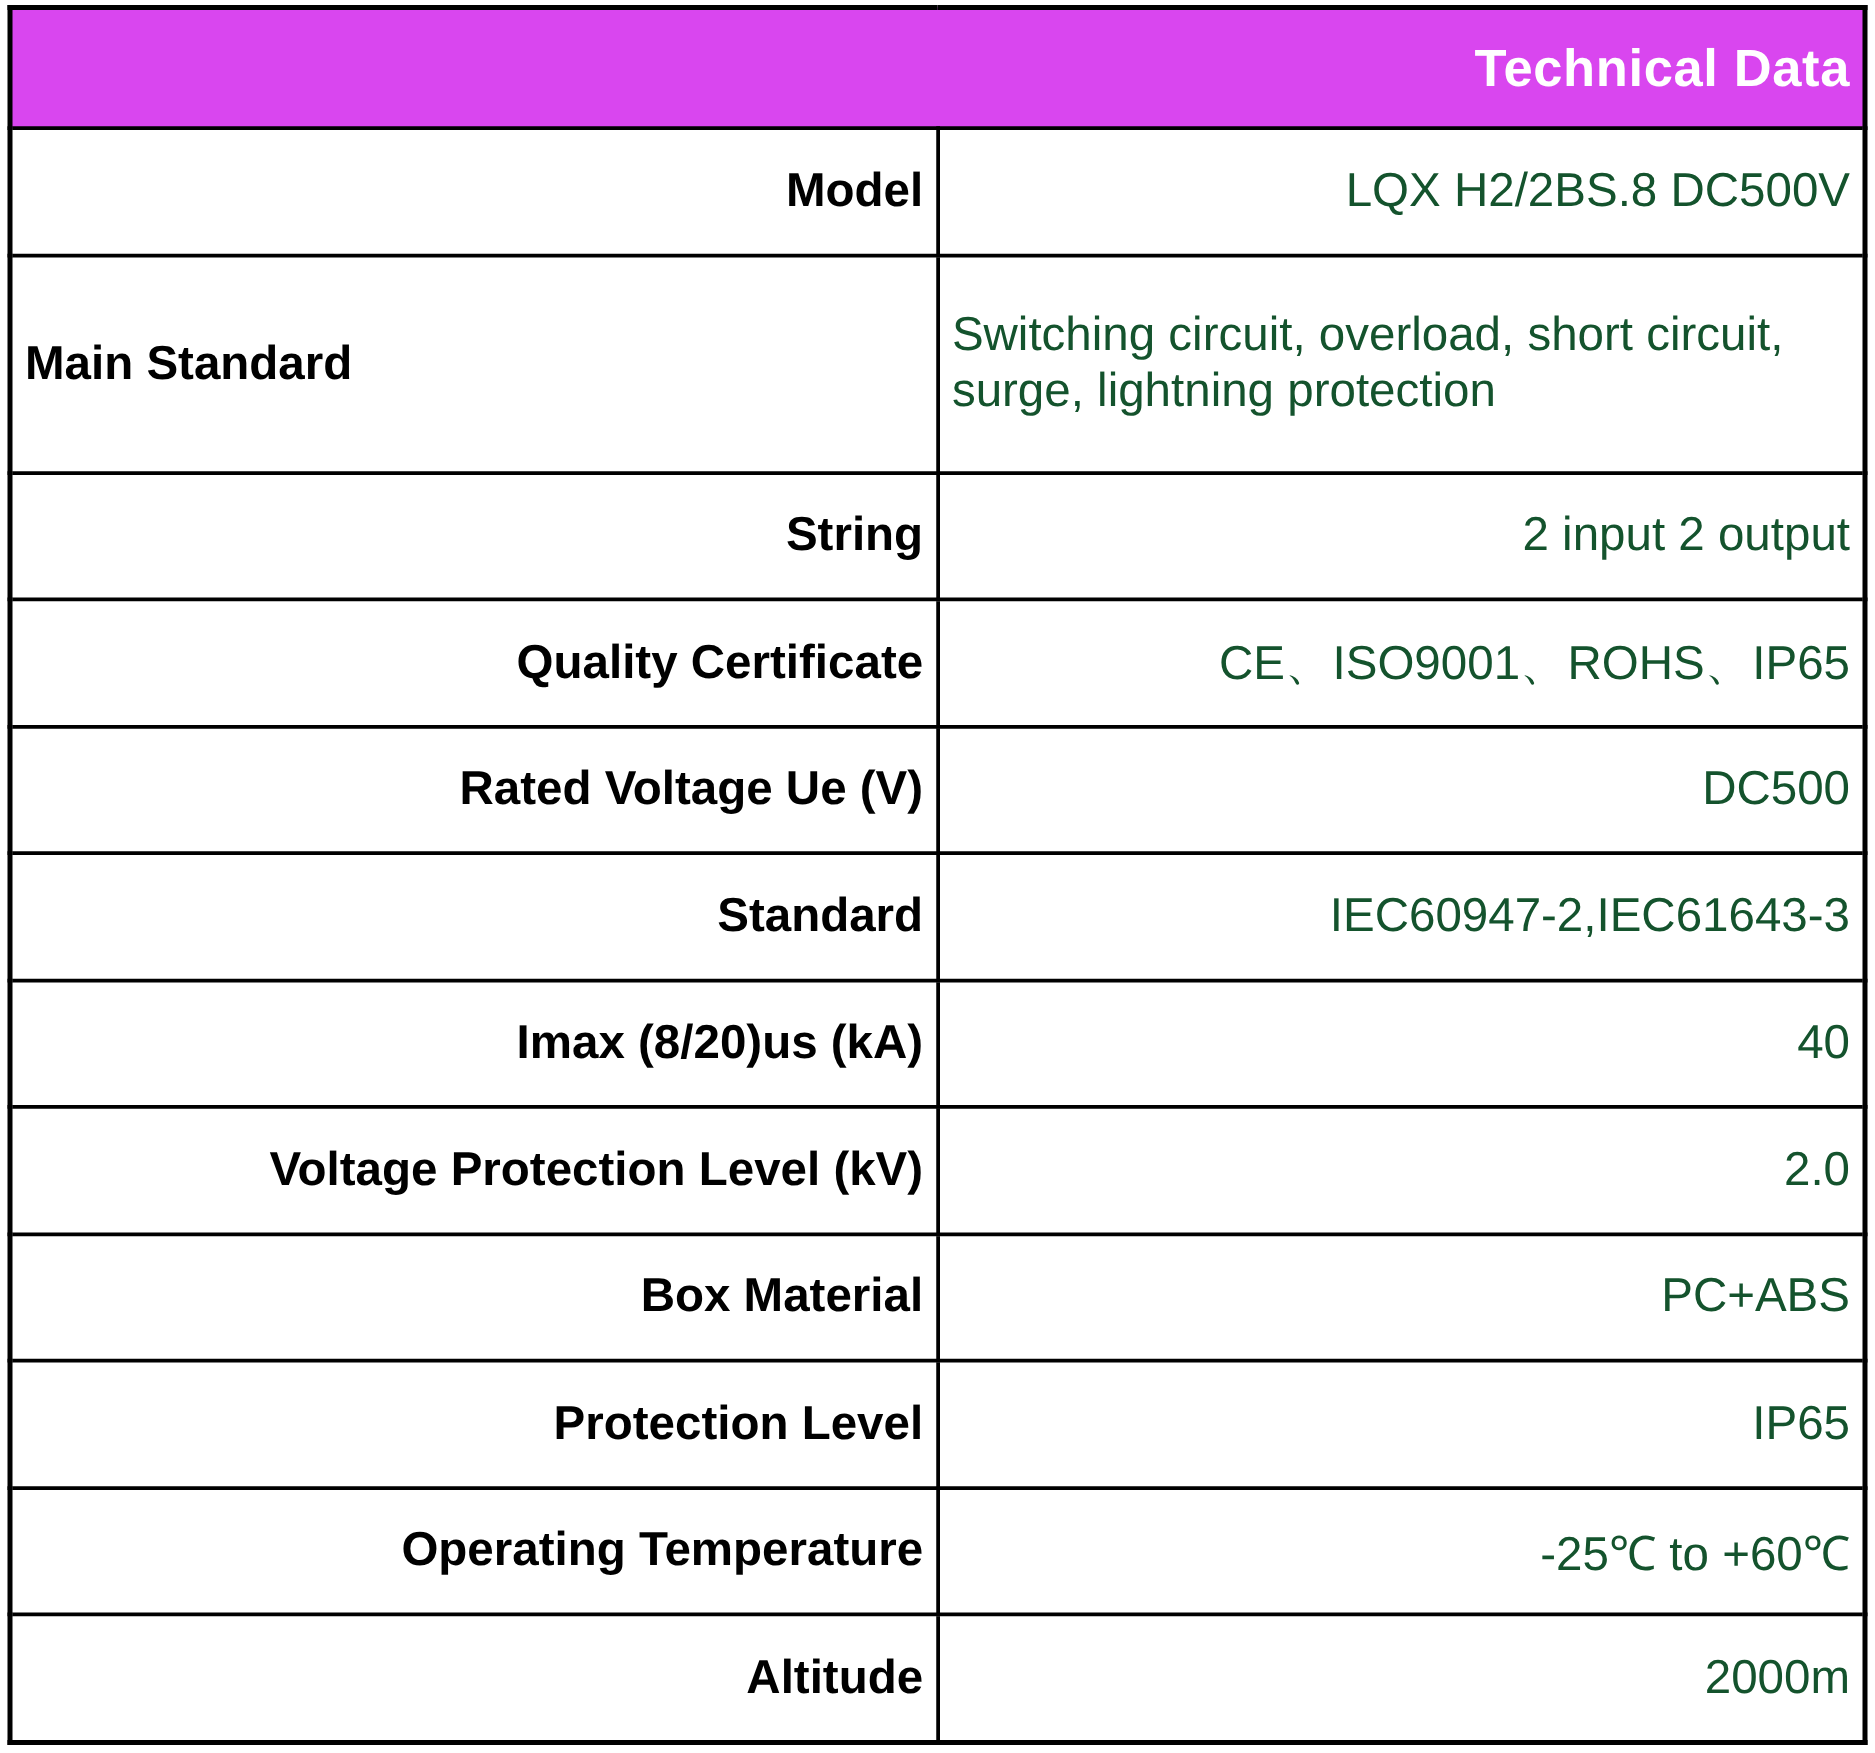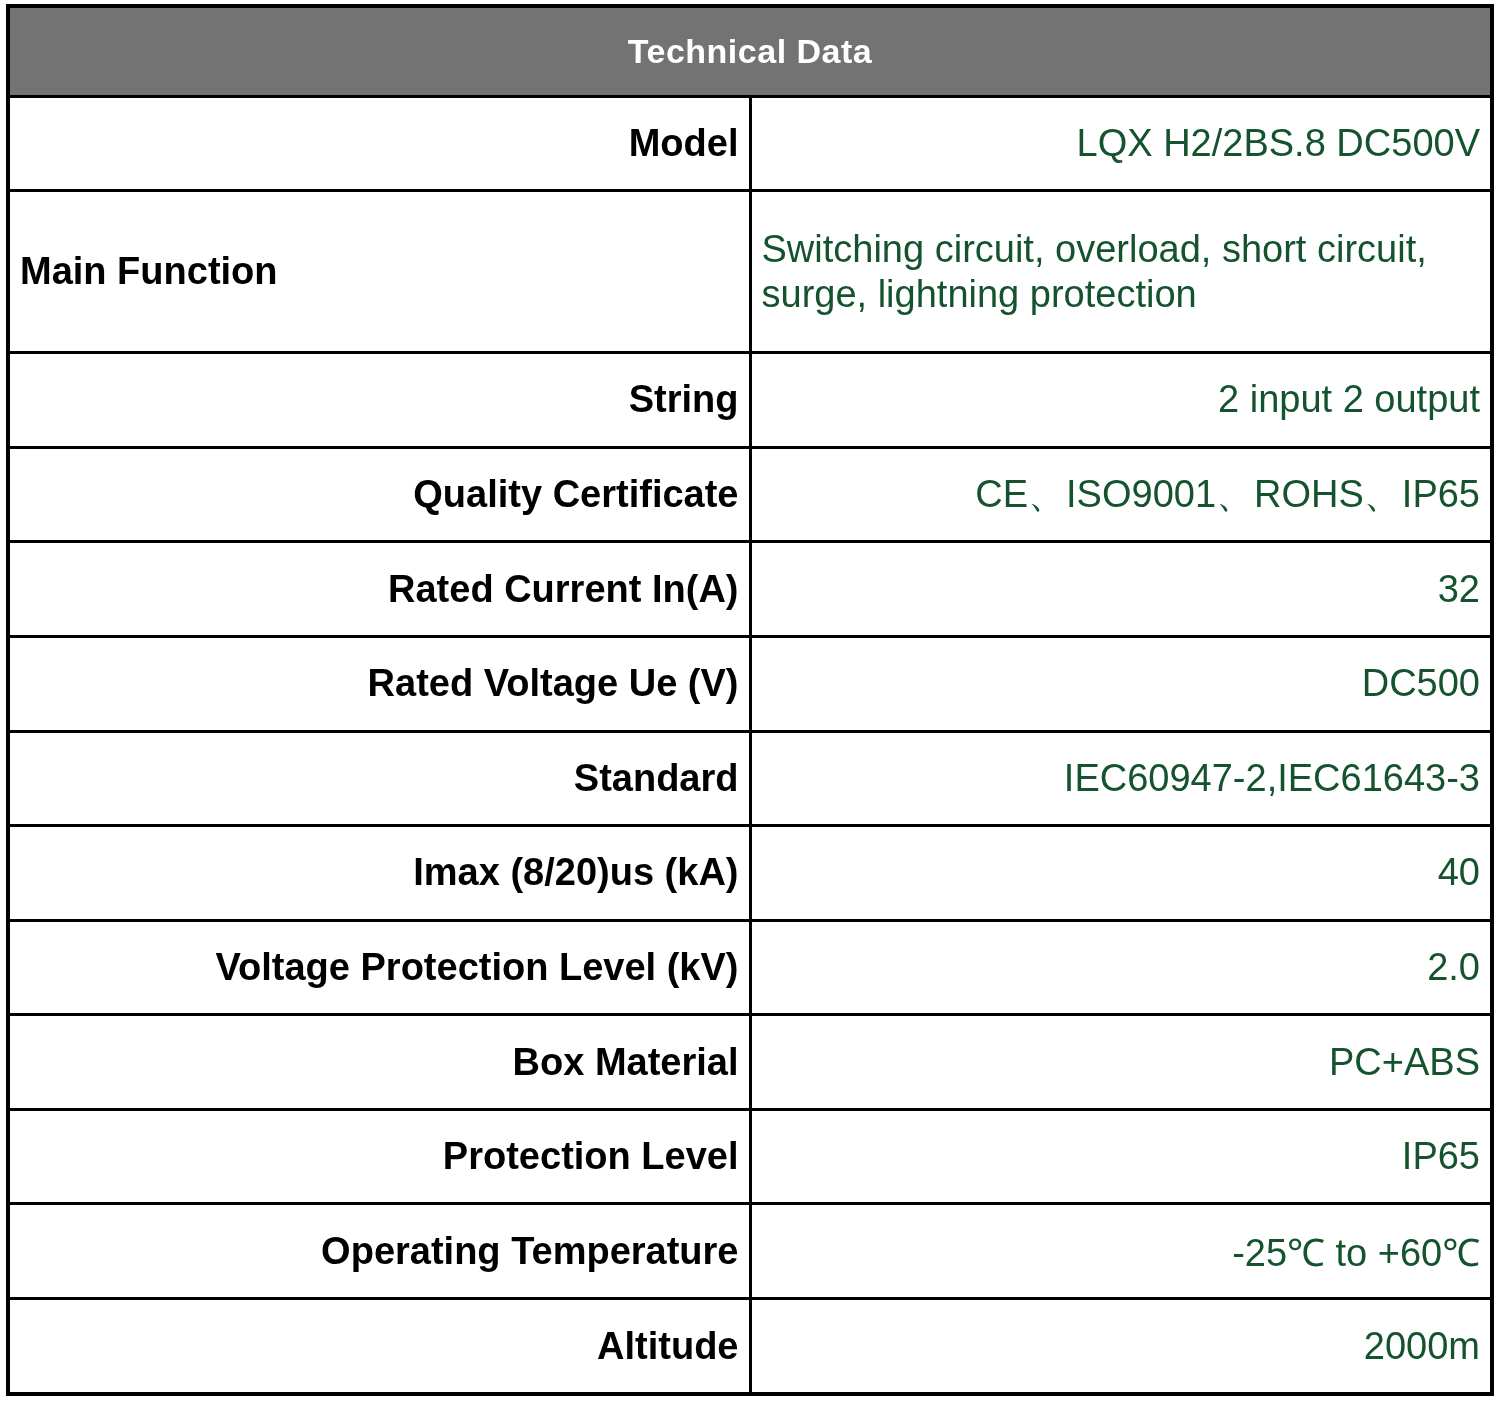--- a/index.html
+++ b/index.html
@@ -25,25 +25,25 @@
     border-collapse: collapse;
     table-layout: fixed;
     border: 4px solid #000000;
   }
   table.tech td, table.tech th {
     border: 3px solid #000000;
     padding: 2px 10px;
     vertical-align: middle;
   }
   .hdr-cell {
-    background: #737373;
+    background: #d946ef;
     color: #ffffff;
-    font-size: 34px;
+    font-size: 42px;
     font-weight: bold;
-    text-align: center;
+    text-align: right;
     letter-spacing: 0.5px;
     padding: 6px 0 10px 0;
     height: 62px;
     border: 3px solid #000000;
   }
   .label-col {
     width: 47.5%;
     font-size: 38px;
     font-weight: bold;
     color: #000000;
@@ -77,41 +77,37 @@
         <th class="hdr-cell" colspan="2">Technical Data</th>
       </tr>
 
       <tr class="row">
         <td class="label-col">Model</td>
         <td class="value-col">LQX H2/2BS.8 DC500V</td>
       </tr>
 
 
       <tr class="tall">
-        <td class="label-col">Main Function</td>
+        <td class="label-col">Main Standard</td>
         <td class="value-col">
           <span class="line">Switching circuit, overload, short circuit,</span>
           <span class="line">surge, lightning protection</span>
         </td>
       </tr>
 
       <tr class="row">
         <td class="label-col">String</td>
         <td class="value-col">2 input 2 output</td>
       </tr>
 
       <tr class="row">
         <td class="label-col">Quality Certificate</td>
         <td class="value-col">CE、ISO9001、ROHS、IP65</td>
       </tr>
 
-      <tr class="row">
-        <td class="label-col">Rated Current In(A)</td>
-        <td class="value-col">32</td>
-      </tr>
 
       <tr class="row">
         <td class="label-col">Rated Voltage Ue (V)</td>
         <td class="value-col">DC500</td>
       </tr>
 
       <tr class="row">
         <td class="label-col">Standard</td>
         <td class="value-col">IEC60947-2,IEC61643-3</td>
       </tr>

